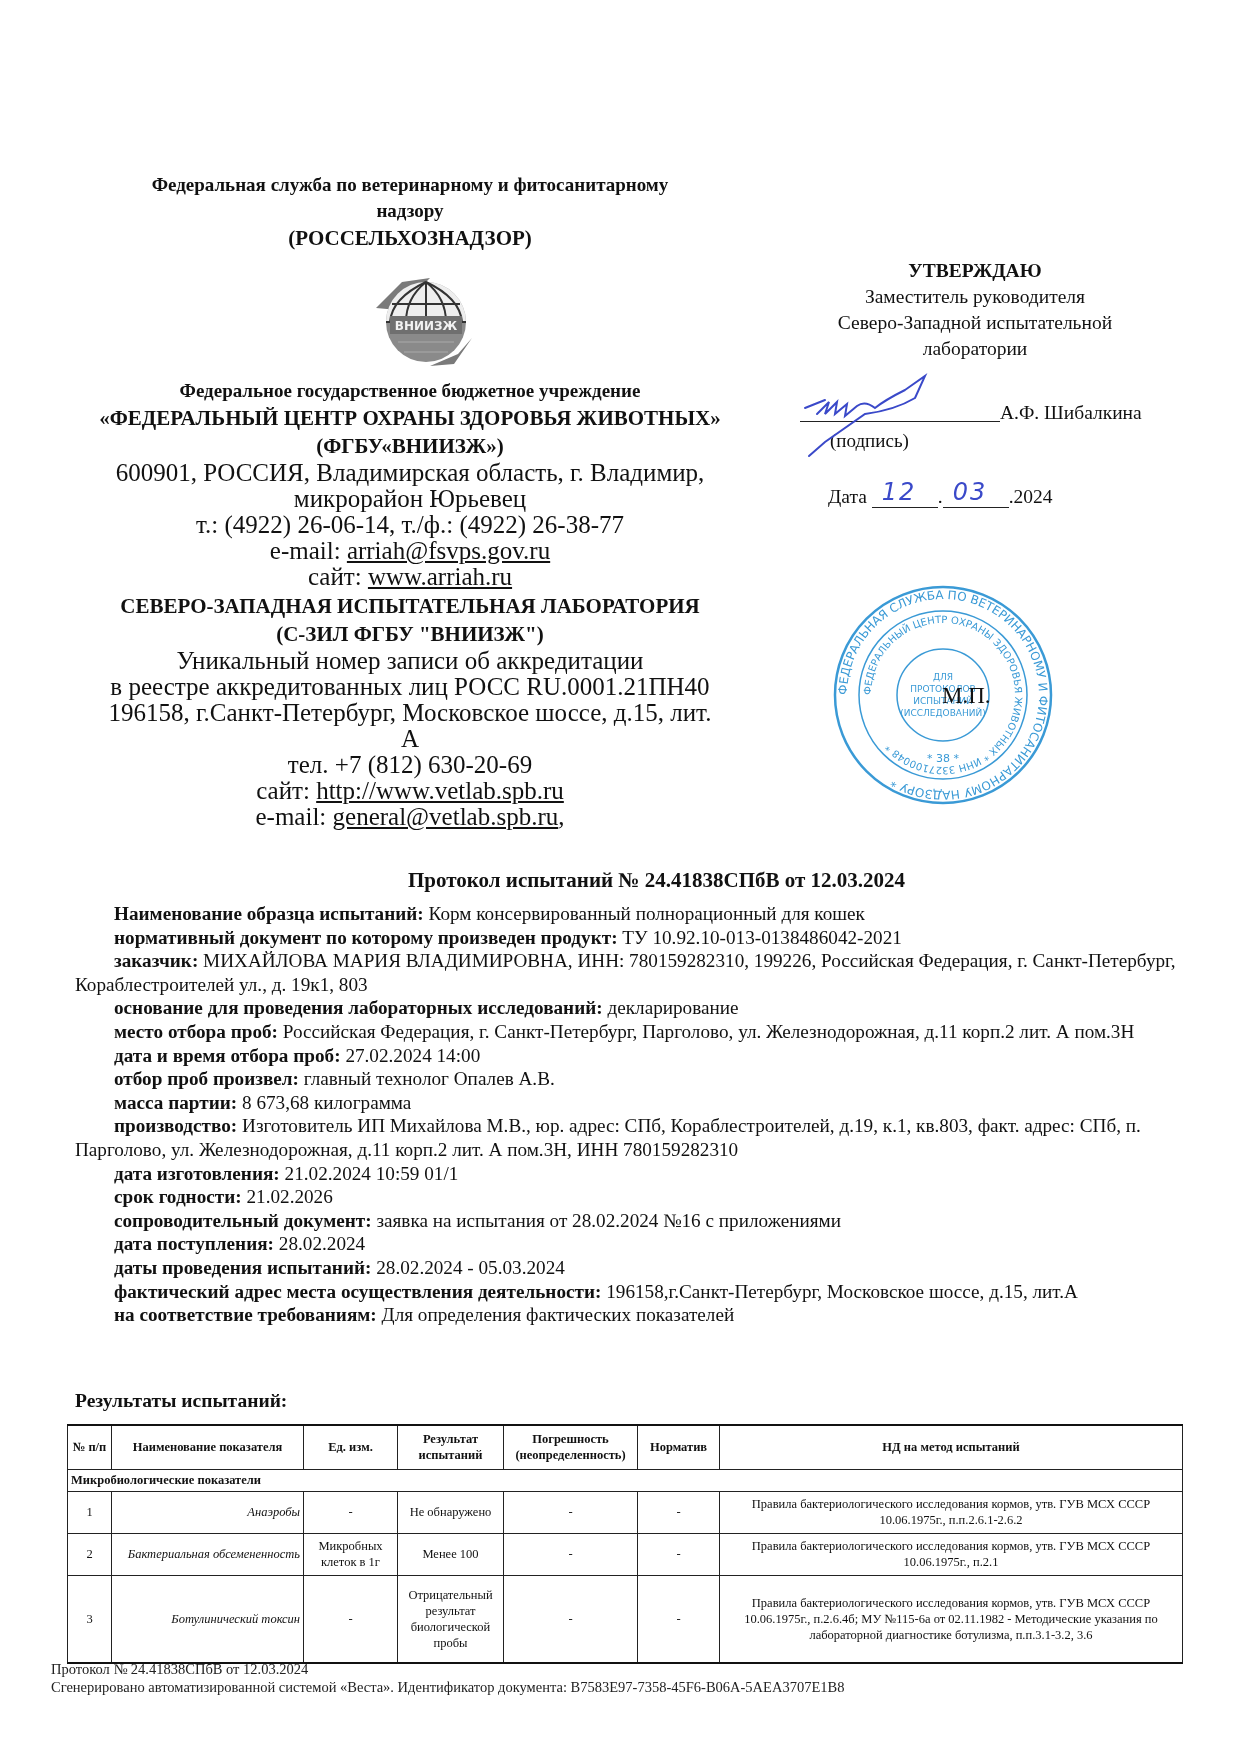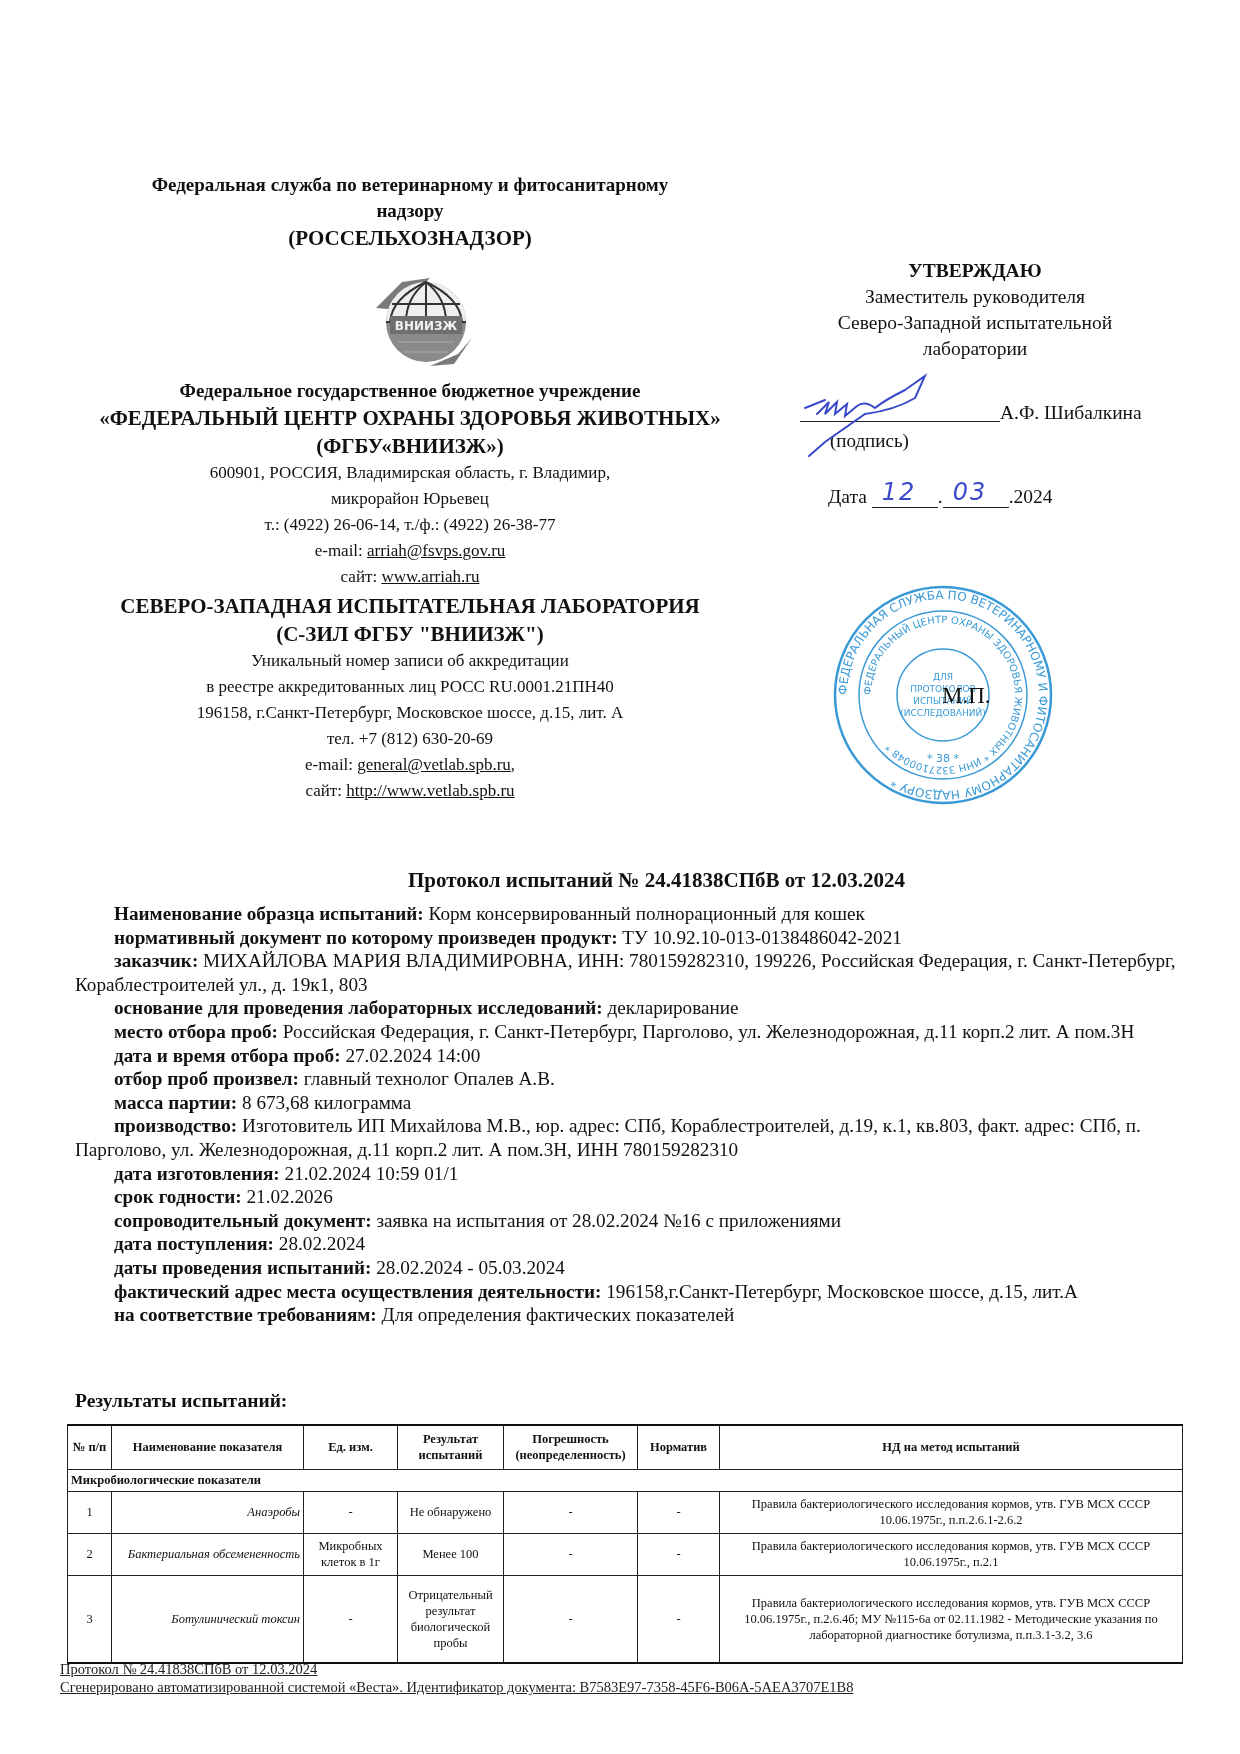--- a/index.html
+++ b/index.html
@@ -11,21 +11,21 @@
     overflow: hidden;
   }
   .abs { position: absolute; }
   .center { text-align: center; }
   .bold { font-weight: bold; }
 
   
   #left-header { left: 100px; top: 172px; width: 620px; }
   #left-header .line { font-size: 19px; line-height: 26px; }
   #left-header .big { font-size: 21px; line-height: 28px; }
-  #left-header .norm { font-size: 17px; line-height: 26px; }
+  #left-header .norm { font-size: 25px; line-height: 26px; }
   .u { text-decoration: underline; }
 
   #logo { left: 368px; top: 268px; width: 110px; height: 104px; }
 
   
   #approval { left: 790px; top: 258px; width: 370px; }
   #approval .t { font-size: 19.5px; line-height: 26px; }
   #sign-line { position: absolute; left: 800px; top: 400px; width: 200px; border-bottom: 1.5px solid #222; height: 22px; }
   #signer { left: 1000px; top: 402px; font-size: 19.5px; }
   #sign-caption { left: 830px; top: 430px; font-size: 19px; }
@@ -52,21 +52,21 @@
   #results-table th, #results-table td { border: 1px solid #222; text-align: center; vertical-align: middle; padding: 2px 3px; }
   #results-table th { font-weight: bold; height: 44px; }
   #results-table td.name { text-align: right; padding-left: 6px; font-style: italic; }
   #results-table td.section { text-align: left; font-weight: bold; height: 22px; padding-left: 3px; }
   #results-table tr.r1 td { height: 42px; }
   #results-table tr.r2 td { height: 42px; }
   #results-table tr.r3 td { height: 88px; }
   #results-table { border-top: 2px solid #111; border-bottom: 2px solid #111; }
 
   
-  #footer { left: 60px; top: 1660px; font-size: 14.5px; line-height: 18px; color: #222; text-decoration: underline; }
+  #footer { left: 51px; top: 1660px; font-size: 14.5px; line-height: 18px; color: #222; }
 </style>
 </head>
 <body>
 
 <div id="left-header" class="abs center">
   <div class="line bold">Федеральная служба по ветеринарному и фитосанитарному</div>
   <div class="line bold">надзору</div>
   <div class="big bold">(РОССЕЛЬХОЗНАДЗОР)</div>
   <div style="height:126px"></div>
   <div class="line bold">Федеральное государственное бюджетное учреждение</div>
@@ -81,24 +81,24 @@
   <div class="norm">
     <span>сайт: </span><span class="u">www.arriah.ru</span>
   </div>
   <div class="big bold" style="margin-top:2px">СЕВЕРО-ЗАПАДНАЯ ИСПЫТАТЕЛЬНАЯ ЛАБОРАТОРИЯ</div>
   <div class="big bold">(С-ЗИЛ ФГБУ "ВНИИЗЖ")</div>
   <div class="norm">Уникальный номер записи об аккредитации</div>
   <div class="norm">в реестре аккредитованных лиц РОСС RU.0001.21ПН40</div>
   <div class="norm">196158, г.Санкт-Петербург, Московское шоссе, д.15, лит. А</div>
   <div class="norm">тел. +7 (812) 630-20-69</div>
   <div class="norm">
+    <span>сайт: </span><span class="u">http://www.vetlab.spb.ru</span>
+  </div>
+  <div class="norm">
     <span>e-mail: </span><span class="u">general@vetlab.spb.ru</span><span>,</span>
-  </div>
-  <div class="norm">
-    <span>сайт: </span><span class="u">http://www.vetlab.spb.ru</span>
   </div>
 </div>
 
 <div id="logo" class="abs">
   <svg width="110" height="104" viewBox="0 0 110 104">
 
     <path d="M8 40 L34 14 L62 10 L30 42 Z" fill="#7a7a7a"></path>
 
     <circle cx="58" cy="54" r="40" fill="#8a8a8a"></circle>
     <path d="M58 14 A40 40 0 0 1 98 54 L18 54 A40 40 0 0 1 58 14 Z" fill="#ffffff" opacity="0.85"></path>

